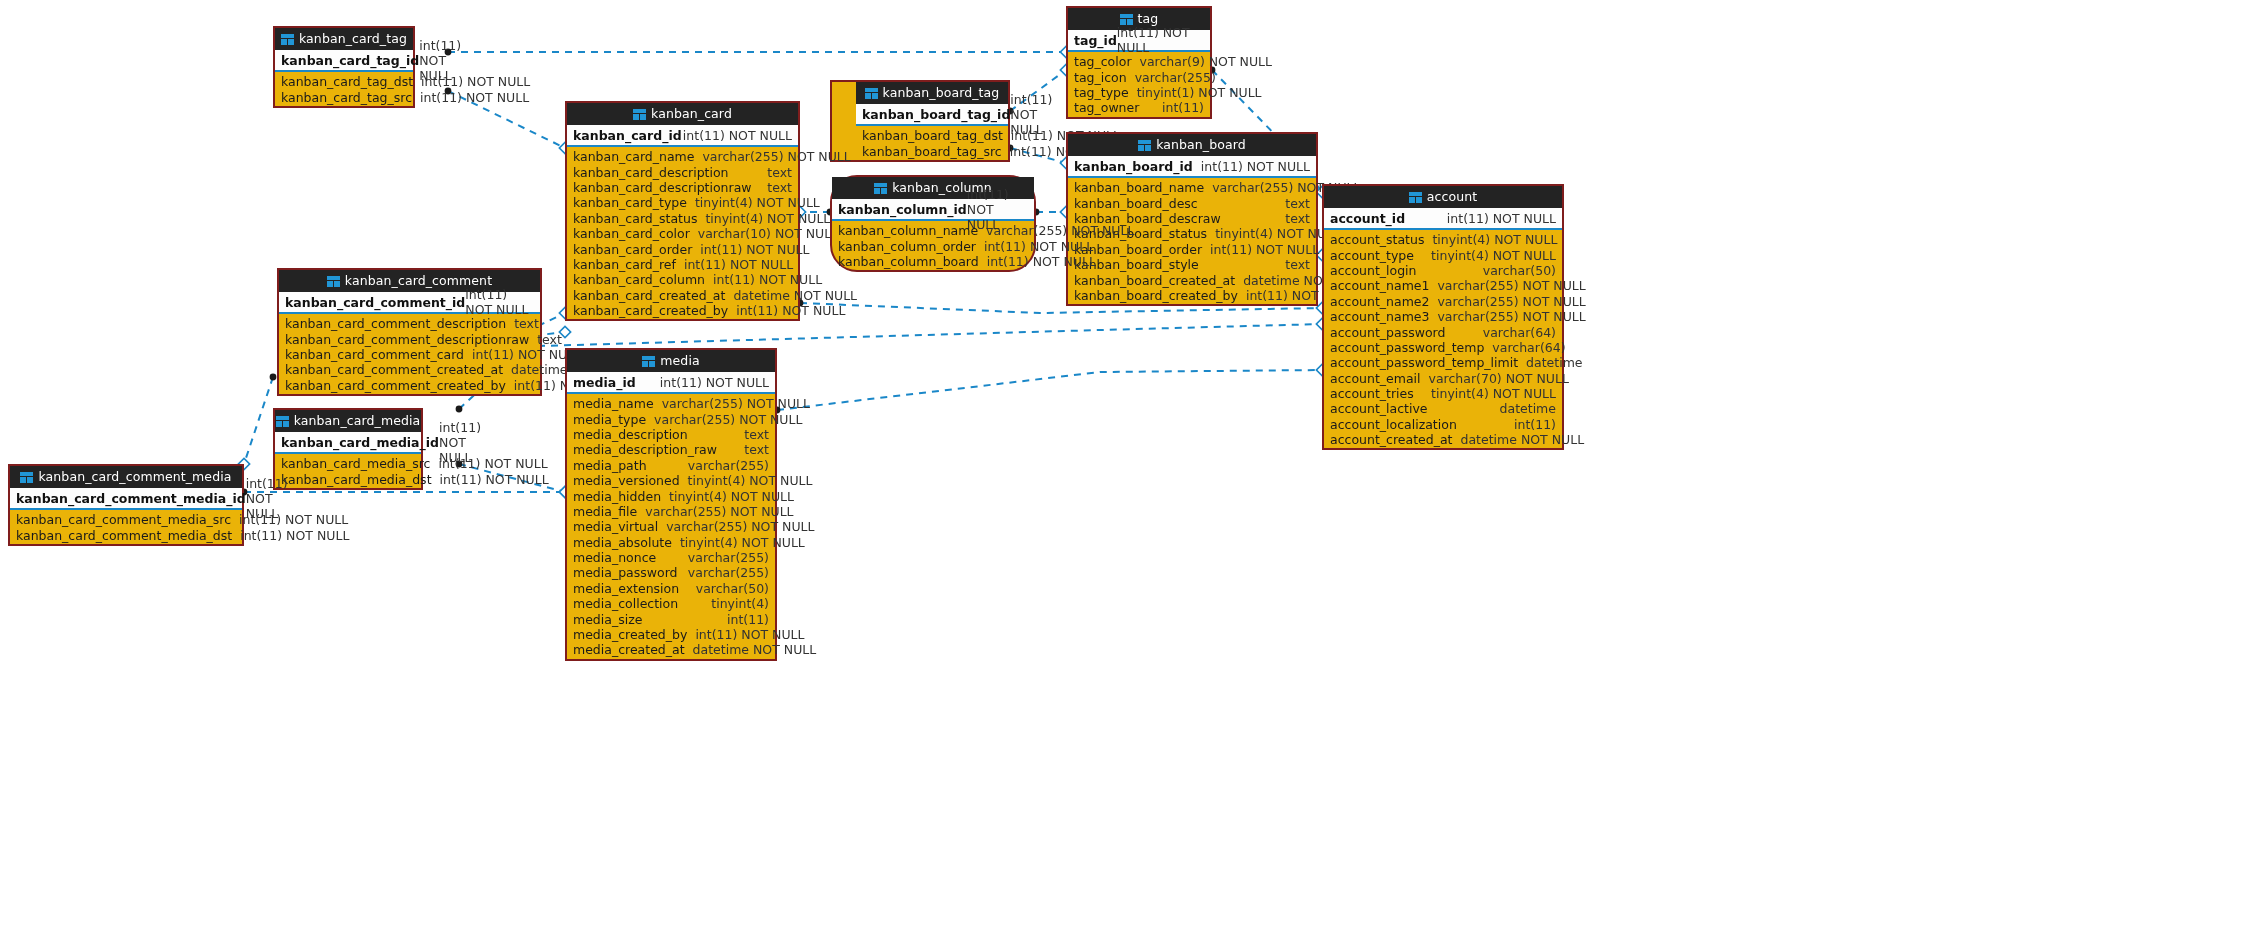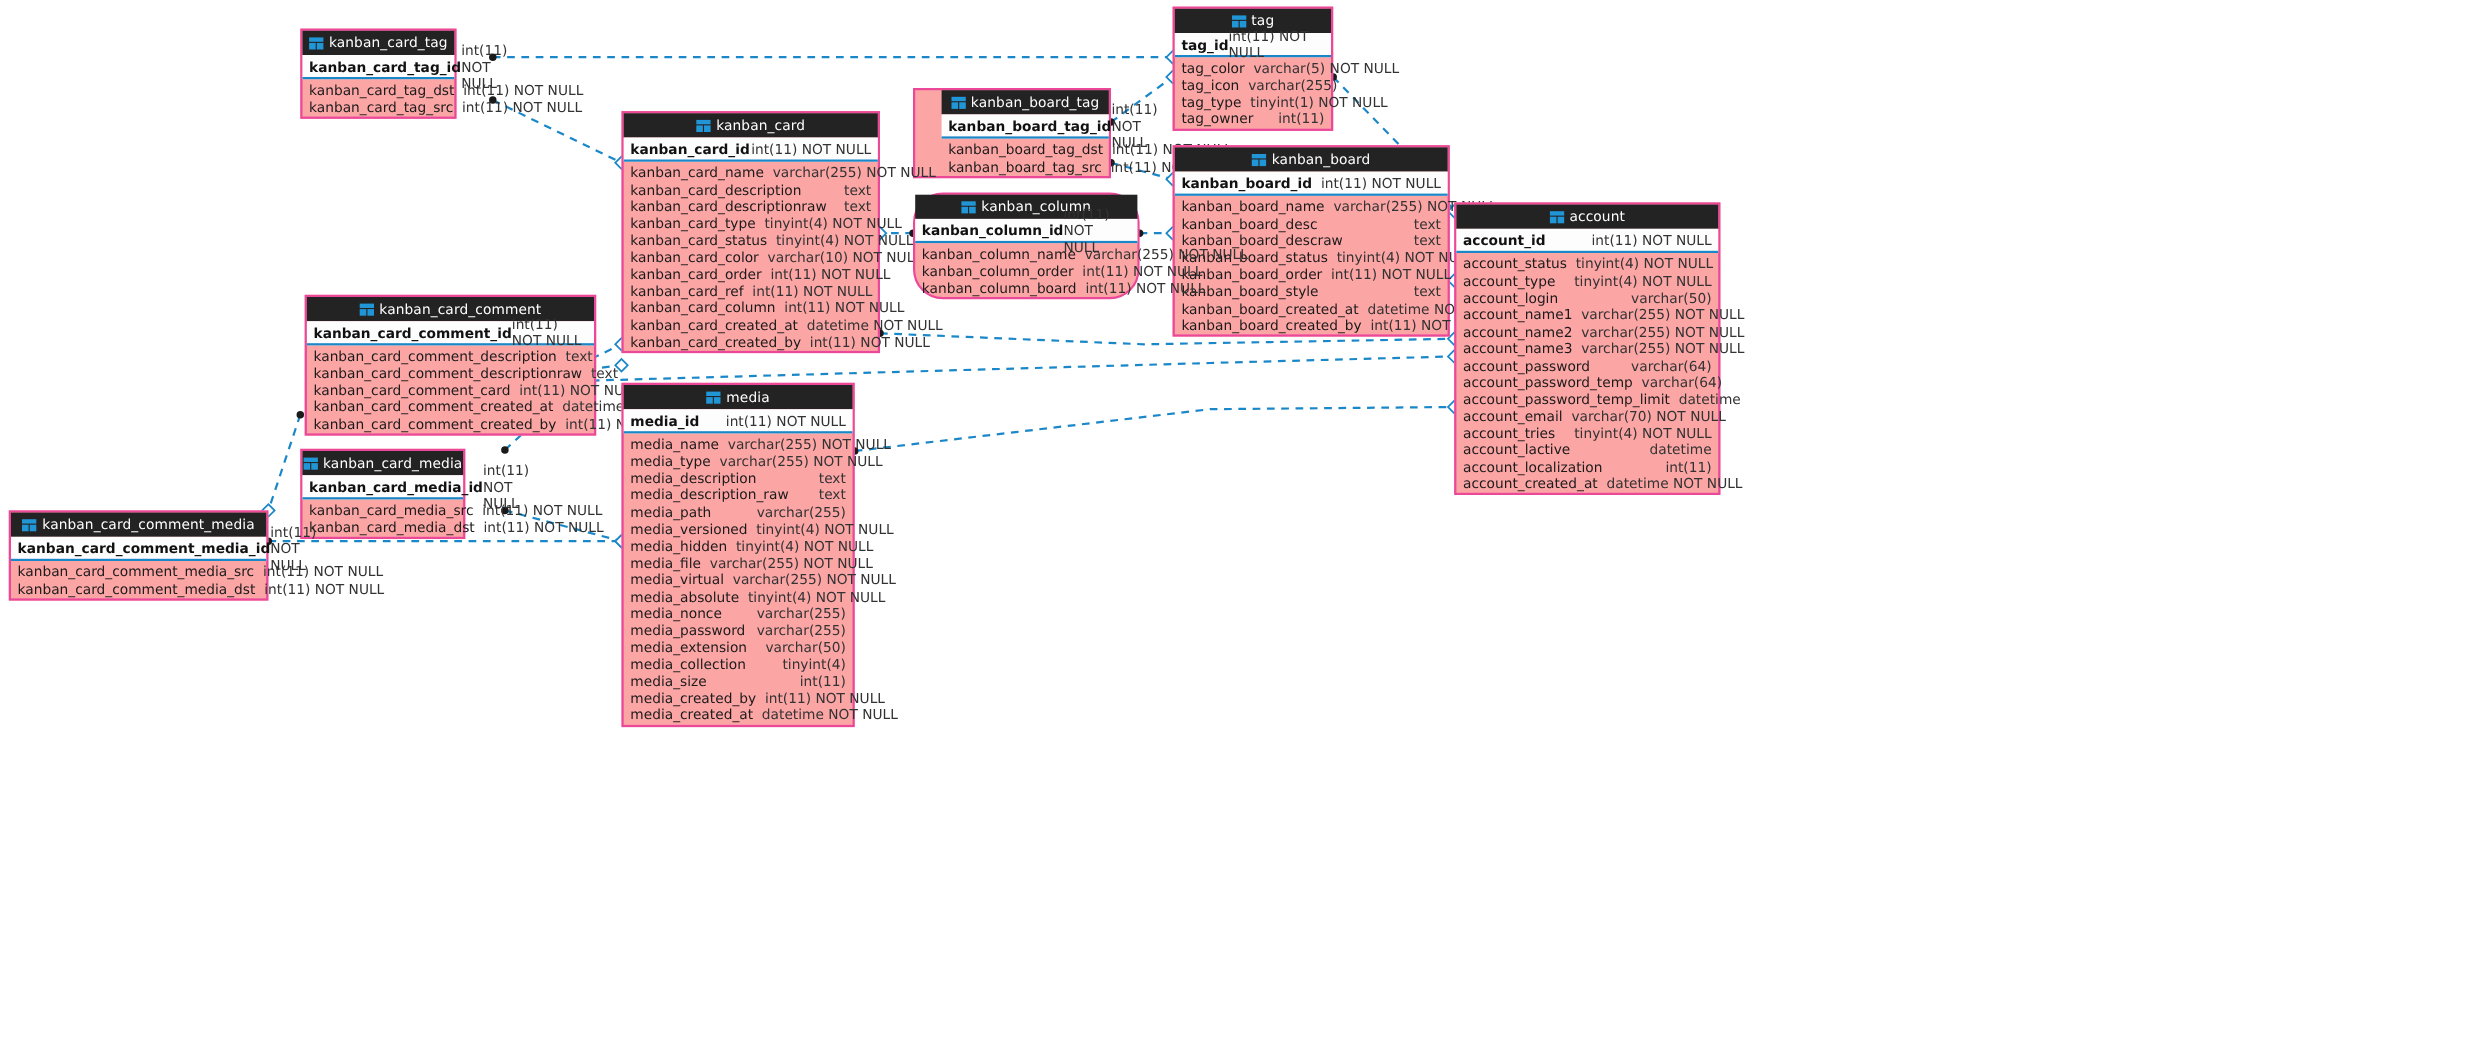--- a/index.html
+++ b/index.html
@@ -1,20 +1,20 @@
 <!DOCTYPE html>
 <html><head>
 <meta charset="utf-8">
 <style>
   html,body{margin:0;padding:0;background:#ffffff;}
   body{font-family:"DejaVu Sans","Liberation Sans",sans-serif;}
   #canvas{position:relative;width:2243px;height:943px;overflow:hidden;background:#ffffff;}
   #edges{position:absolute;left:0;top:0;width:2243px;height:943px;pointer-events:none;}
 
-  .tbl{position:absolute;border:2px solid #ec4899;background:#fca5a5;box-sizing:border-box;}
+  .tbl{position:absolute;border:2px solid #7f1d1d;background:#eab308;box-sizing:border-box;}
   .tbl-hdr{background:#232323;color:#ffffff;height:22px;line-height:22px;text-align:center;
            font-size:12.5px;display:flex;align-items:center;justify-content:center;gap:5px;}
   .tbl-hdr .tname{color:#ffffff;font-weight:400;letter-spacing:.1px;}
   .ico{display:inline-block;width:13px;height:11px;position:relative;flex:0 0 auto;}
   .ico i{position:absolute;background:#2196d6;display:block;}
   .ico .bar{left:0;top:0;width:13px;height:4px;}
   .ico .c1{left:0;top:5px;width:6px;height:6px;}
   .ico .c2{left:7px;top:5px;width:6px;height:6px;}
 
   .pk{display:flex;align-items:center;justify-content:space-between;
@@ -147,21 +147,21 @@
           </span>
           <span class="tname">tag</span>
         </div>
         <div class="pk">
           <span class="nm">tag_id</span>
           <span class="ty">int(11) NOT NULL</span>
         </div>
         <div class="rows">
           <div class="row">
             <span class="nm">tag_color</span>
-            <span class="ty">varchar(5) NOT NULL</span>
+            <span class="ty">varchar(9) NOT NULL</span>
           </div>
           <div class="row">
             <span class="nm">tag_icon</span>
             <span class="ty">varchar(255)</span>
           </div>
           <div class="row">
             <span class="nm">tag_type</span>
             <span class="ty">tinyint(1) NOT NULL</span>
           </div>
           <div class="row">

